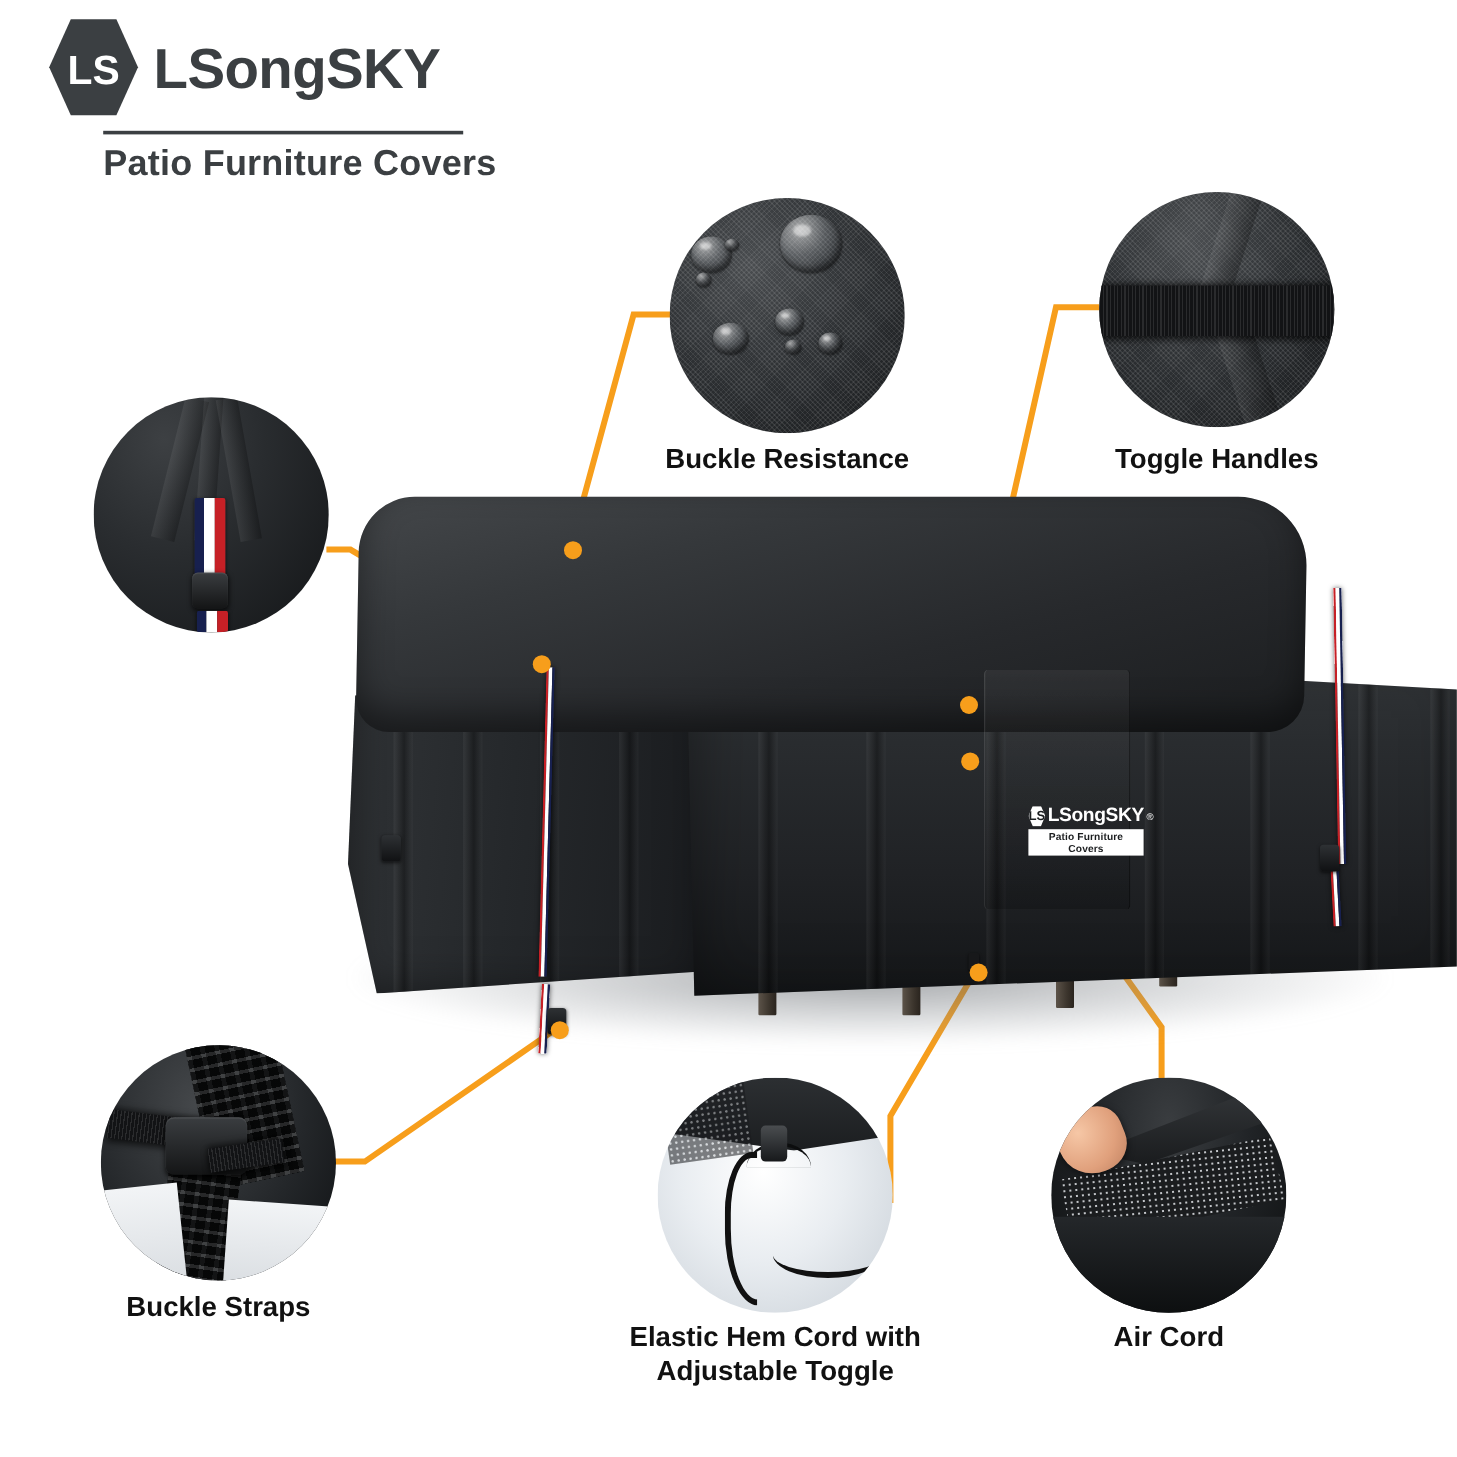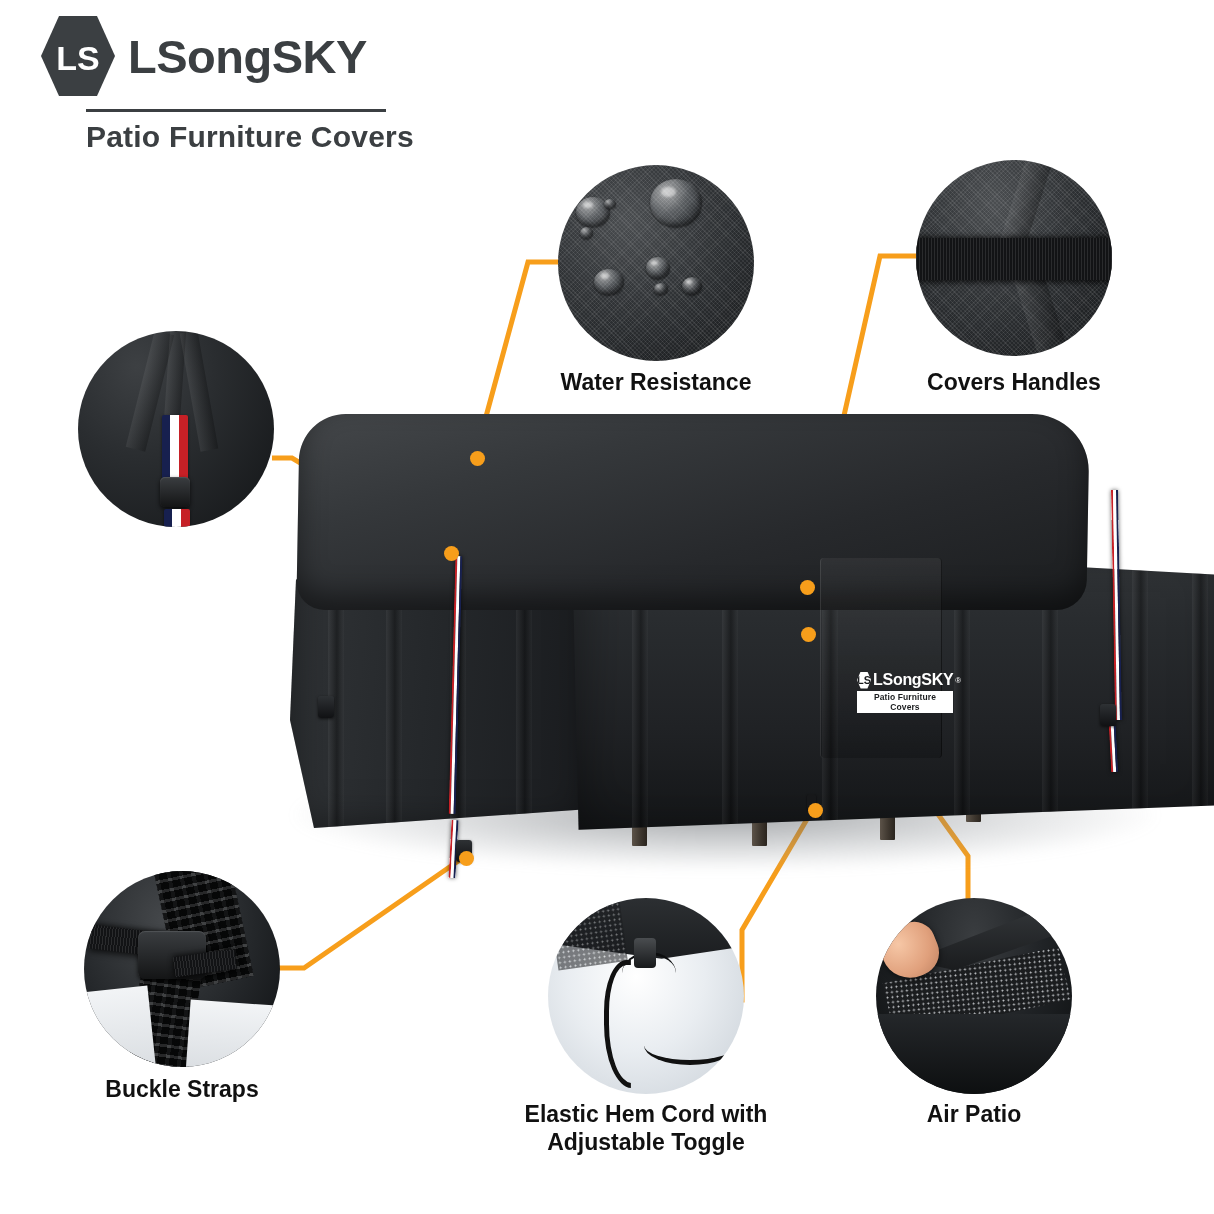--- a/index.html
+++ b/index.html
@@ -361,32 +361,32 @@
       <div class="drop" style="left:36px;top:104px;width:30px;height:26px;">
           <span class="hi"></span>
         </div>
       <div class="drop" style="left:22px;top:62px;width:13px;height:12px;"></div>
       <div class="drop" style="left:96px;top:118px;width:14px;height:12px;"></div>
       <div class="drop" style="left:124px;top:112px;width:20px;height:18px;">
           <span class="hi"></span>
         </div>
       <div class="drop" style="left:46px;top:34px;width:12px;height:10px;"></div>
     </div>
-    <div class="cap" style="top:203px;">Water Resistance</div>
+    <div class="cap" style="top:203px;">Buckle Resistance</div>
   </div>
 
   <div class="feature" style="left:916px;top:160px;">
     <div class="circle" style="width:196px;height:196px;">
       <div class="fabric" style="background:radial-gradient(ellipse at 40% 22%, #4b4e51 0%, #2f3235 45%, #141618 100%);"></div>
       <div class="weave"></div>
       <div class="fold" style="left:96px;top:0;width:26px;height:90px;transform:rotate(18deg);"></div>
       <div class="fold" style="left:110px;top:110px;width:30px;height:90px;transform:rotate(-18deg);"></div>
       <div class="webbing" style="top:78px;height:42px;"></div>
     </div>
-    <div class="cap" style="top:208px;">Covers Handles</div>
+    <div class="cap" style="top:208px;">Toggle Handles</div>
   </div>
 
   <div class="feature" style="left:548px;top:898px;">
     <div class="circle" style="width:196px;height:196px;">
       <div class="hemwhite" style="inset:0;"></div>
       <div style="position:absolute;left:0;top:0;width:196px;height:78px;
                   background:linear-gradient(180deg,#2c2f32,#17191b);
                   clip-path:polygon(0% 0%,100% 0%,100% 62%,58% 78%,0% 58%);"></div>
       <div class="mesh" style="left:6px;top:8px;width:70px;height:60px;opacity:.55;transform:rotate(-8deg);"></div>
       <div style="position:absolute;left:74px;top:54px;width:54px;height:18px;
@@ -422,16 +422,16 @@
       <div class="fabric" style="background:radial-gradient(ellipse at 50% 20%, #3a3d40, #202326 50%, #0d0f10 100%);"></div>
       <div class="mesh" style="left:4px;top:58px;width:190px;height:74px;transform:rotate(-6deg);
                   clip-path:polygon(2% 24%, 96% 0%, 100% 72%, 6% 98%);"></div>
       <div style="position:absolute;left:34px;top:6px;width:170px;height:66px;
                   background:linear-gradient(180deg,#34373a,#1a1c1e);
                   clip-path:polygon(0% 86%, 86% 0%, 100% 34%, 26% 100%);"></div>
       <div style="position:absolute;left:0;top:116px;width:196px;height:84px;
                   background:linear-gradient(180deg,#24272a,#0c0e0f);"></div>
       <div class="finger" style="left:6px;top:26px;width:56px;height:54px;transform:rotate(-22deg);"></div>
     </div>
-    <div class="cap" style="top:202px;">Air Patio</div>
+    <div class="cap" style="top:202px;">Air Cord</div>
   </div>
 
 </div>
 
 </body></html>

